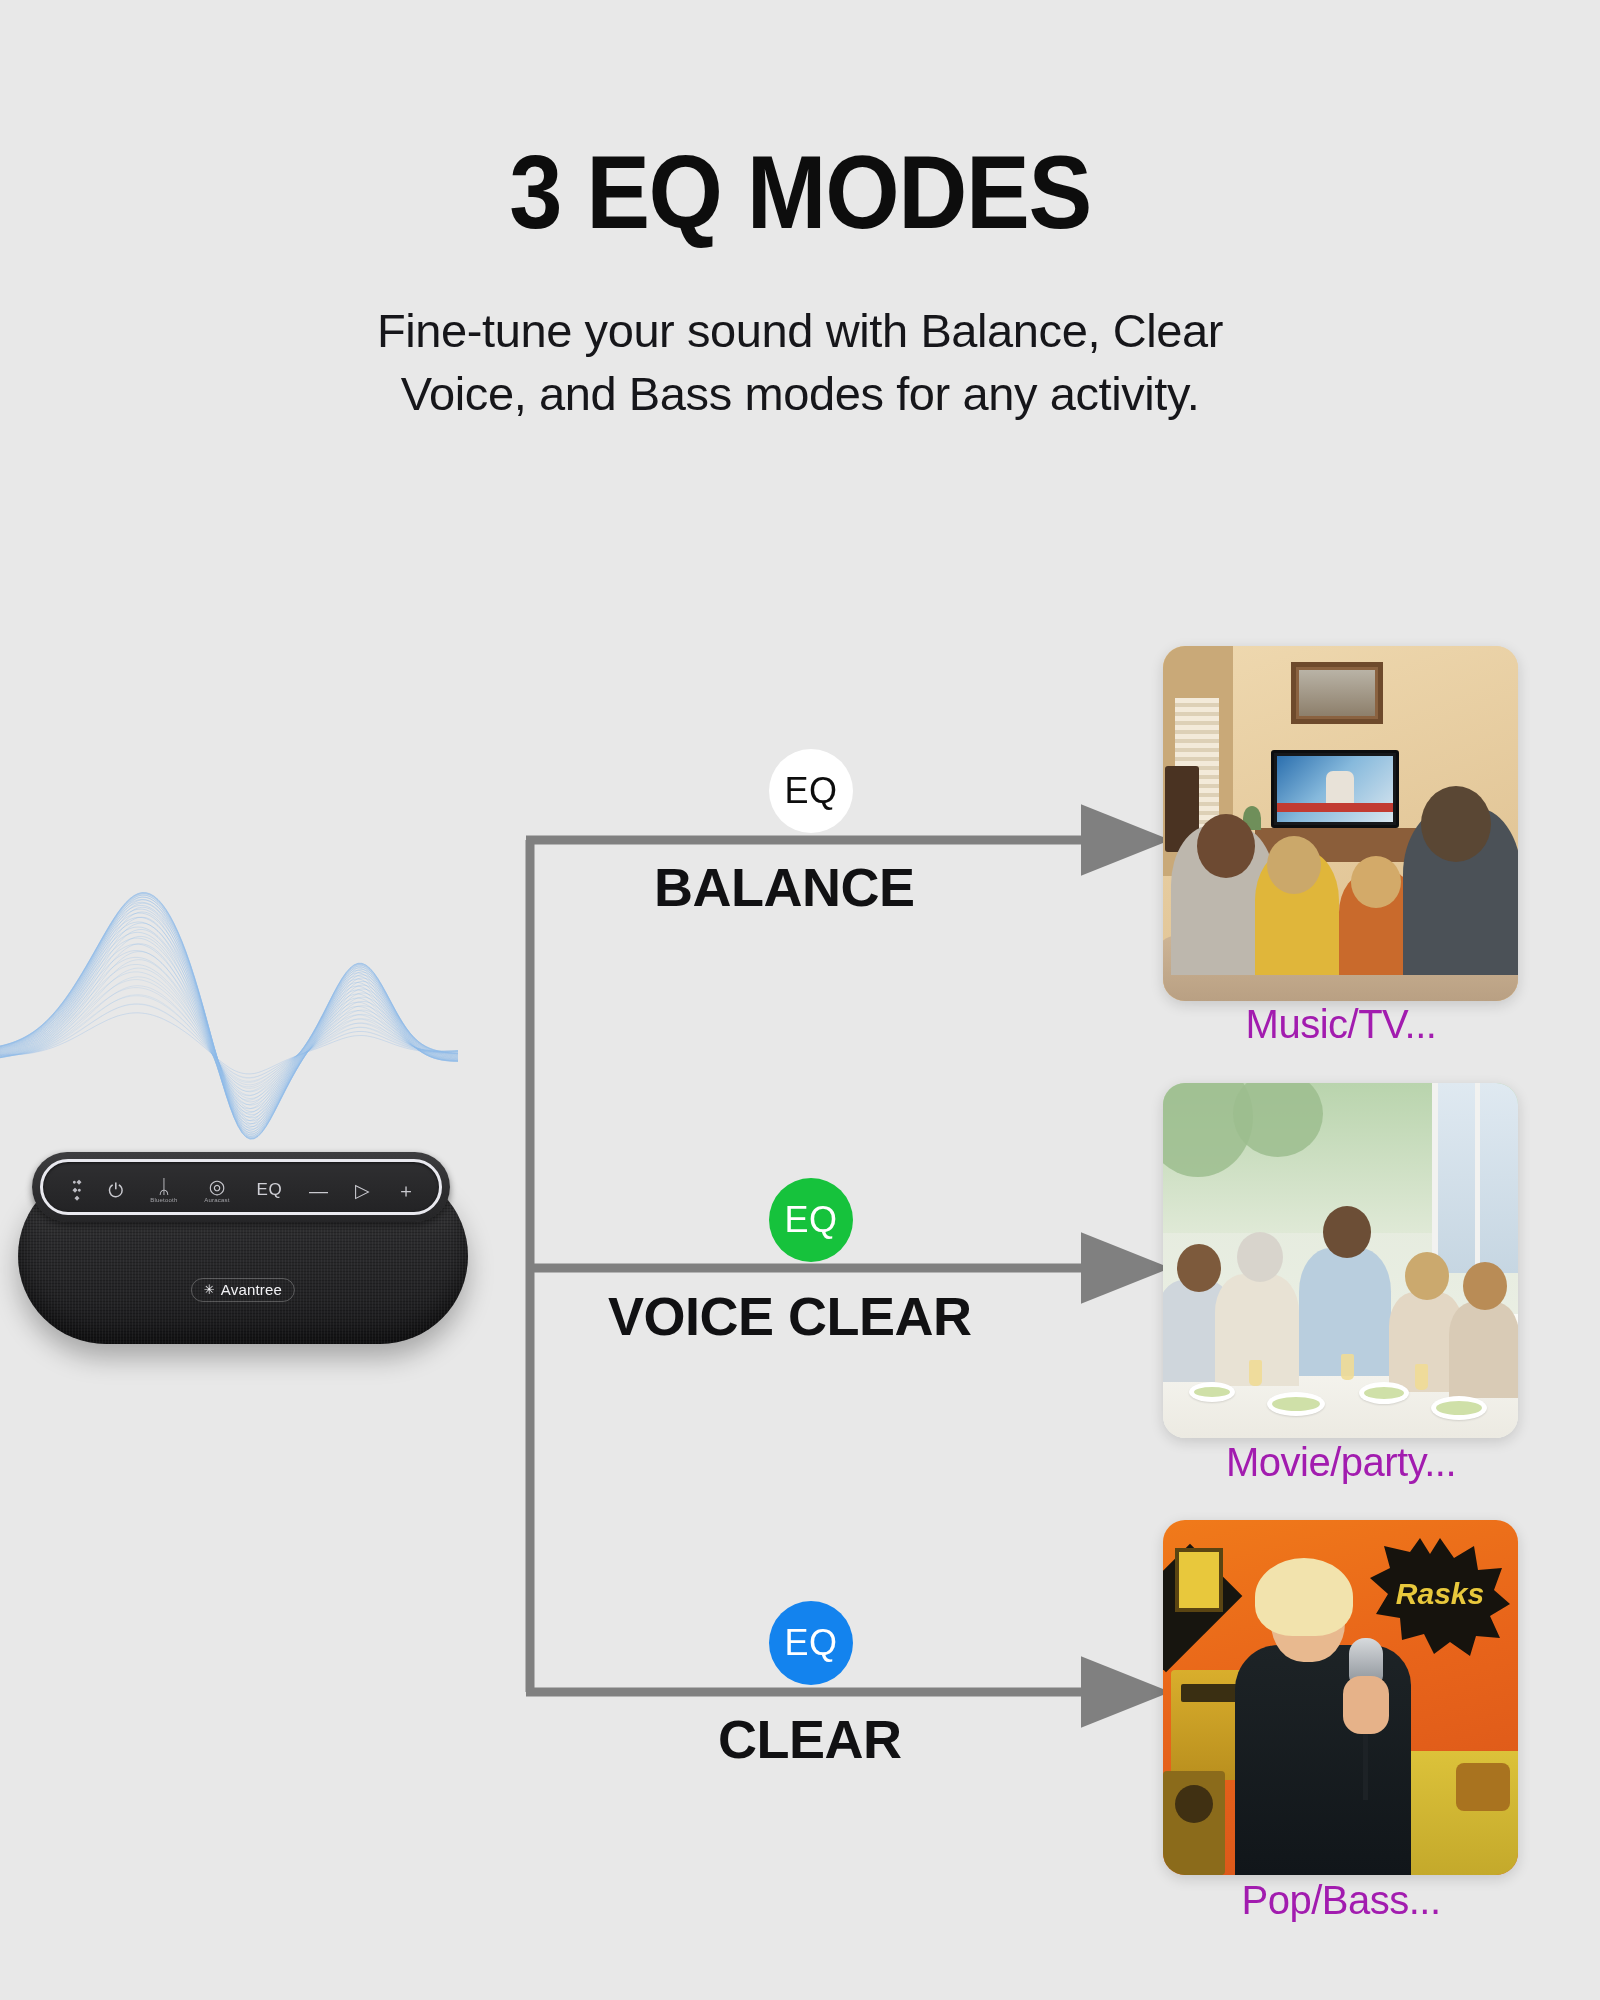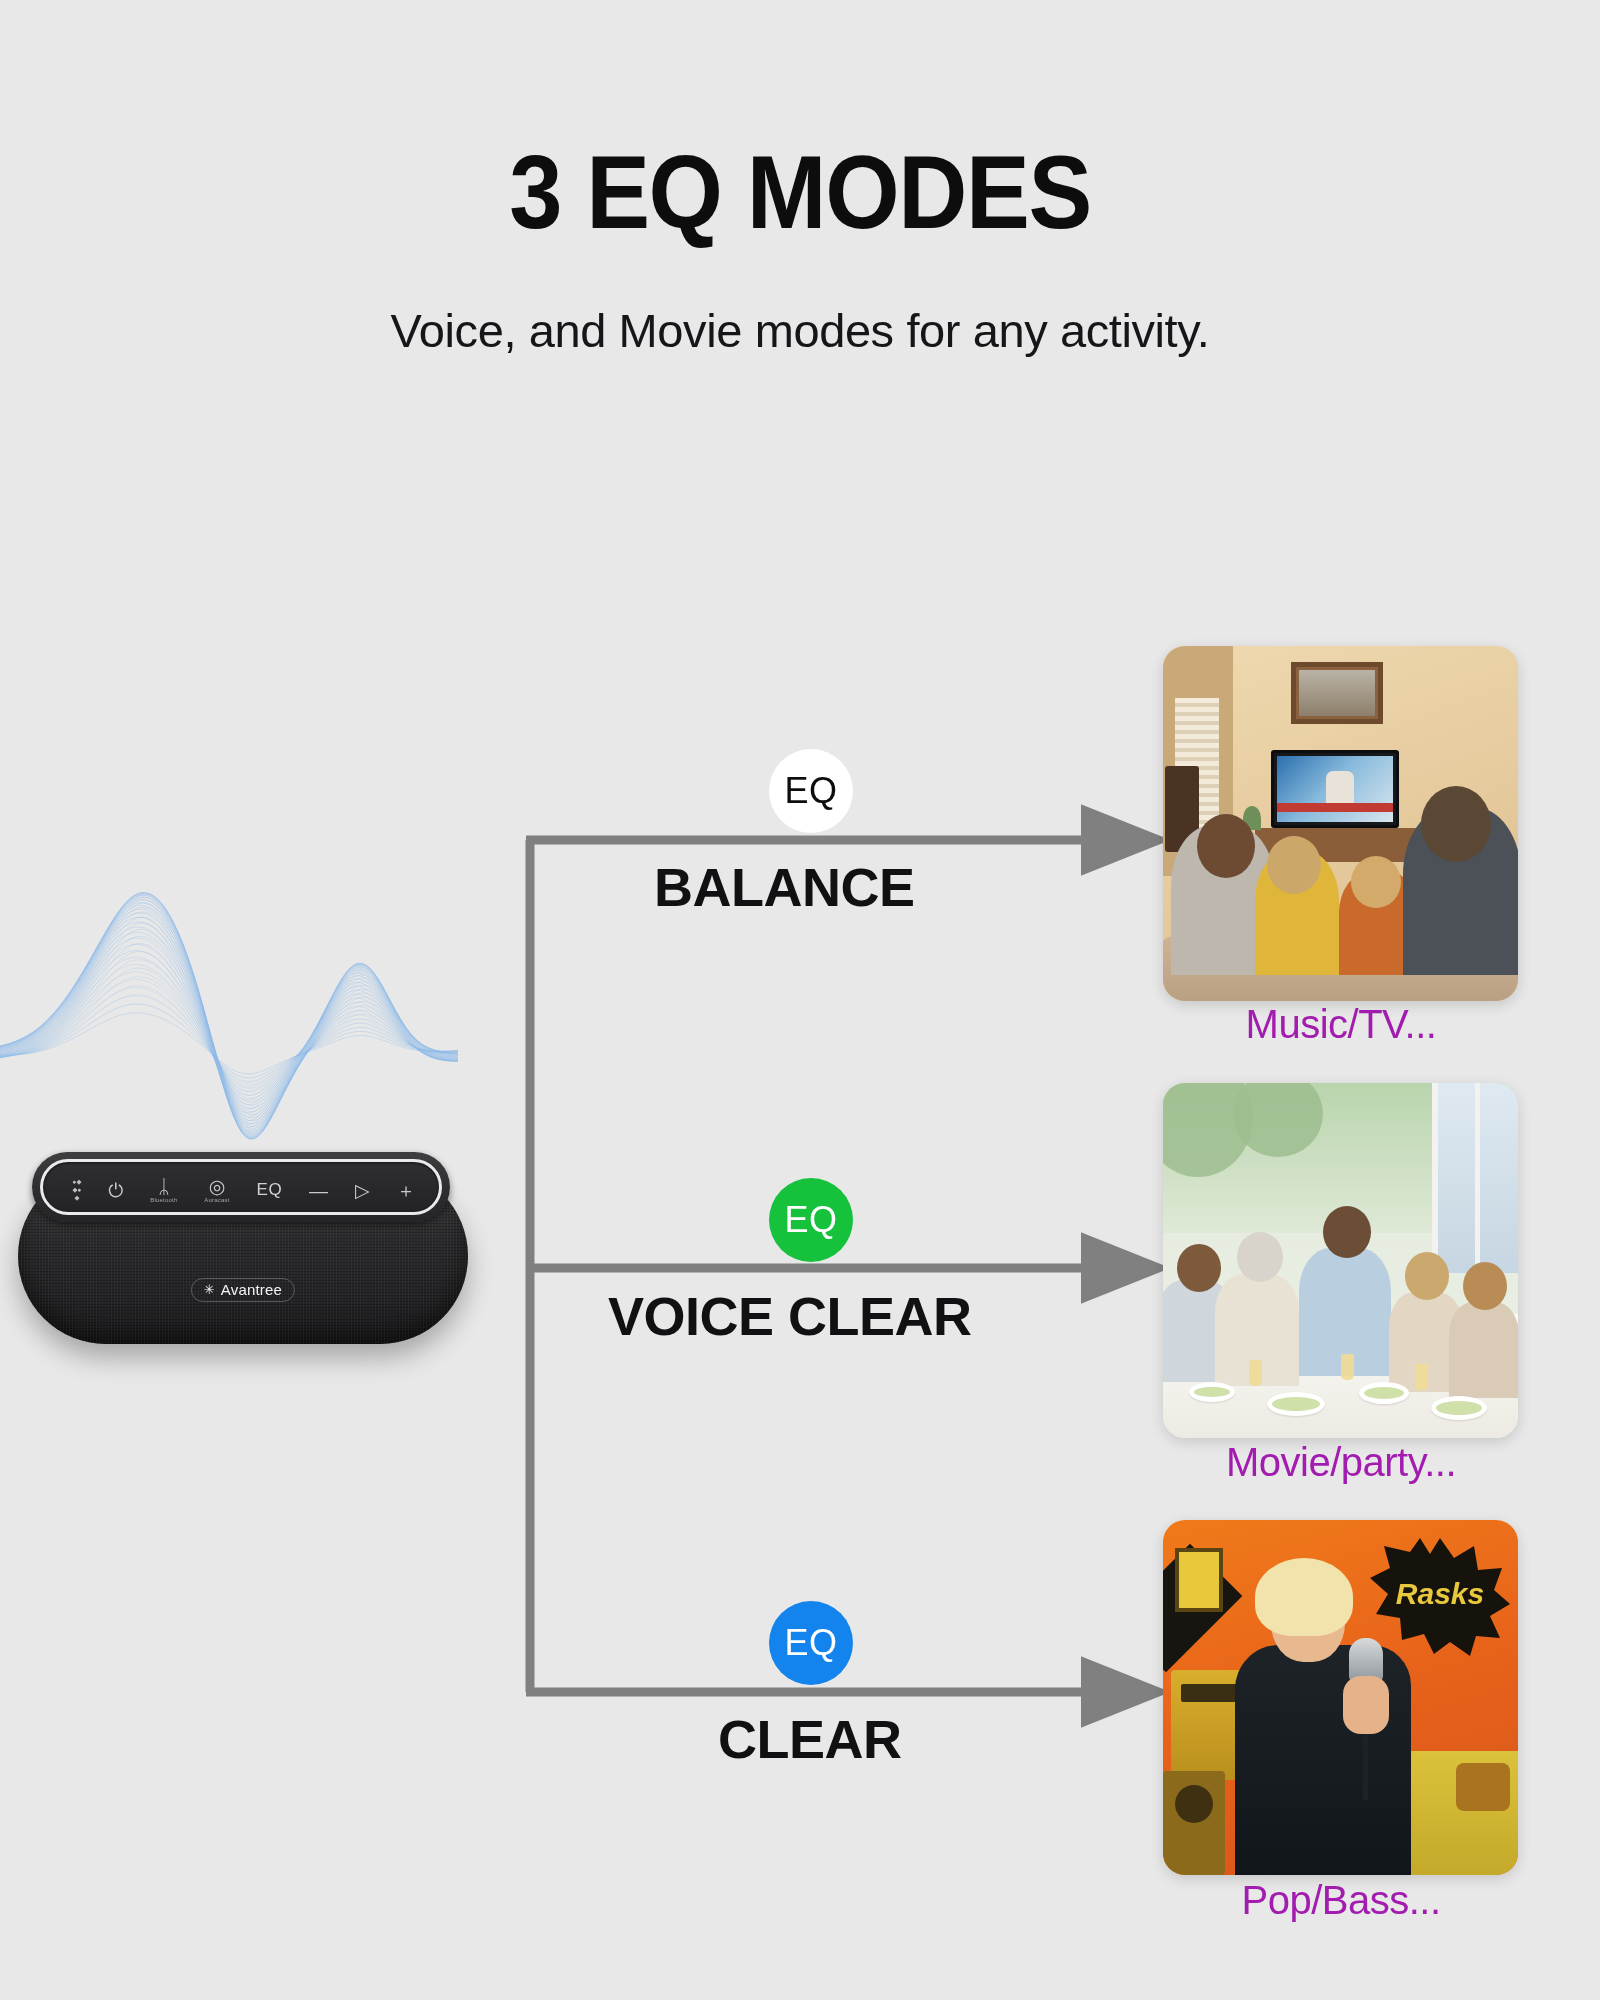--- a/index.html
+++ b/index.html
@@ -168,21 +168,22 @@
   .s3 .micstem{ position:absolute; left:200px; top:160px; width:5px; height:120px; background:#1d2226; }
   .s3 .hand{ position:absolute; left:180px; top:156px; width:46px; height:58px;
     background:#e6b289; border-radius:18px; }
 </style>
 </head>
 <body>
 
 <div class="header">
   <div class="title">3 EQ MODES</div>
   <div class="subtitle">
-    <span>Voice, and Movie modes for any activity.</span>
+    <span>Fine-tune your sound with Balance, Clear</span>
+    <span>Voice, and Bass modes for any activity.</span>
   </div>
 </div>
 
 <div class="wave-wrap">
   <svg viewBox="0 0 470 330" preserveAspectRatio="none" aria-hidden="true">
     <g id="wavelines" fill="none" stroke="#8cb9e8" stroke-width="1">
         <path d="M0.0,199.6 L4.0,199.7 L8.0,199.9 L12.0,199.9 L16.0,200.0 L20.0,199.9 L24.0,199.8 L28.0,199.6 L32.0,199.2 L36.0,198.8 L40.0,198.3 L44.0,197.6 L48.0,196.7 L52.0,195.8 L56.0,194.7 L60.0,193.4 L64.0,192.0 L68.0,190.4 L72.0,188.7 L76.0,186.9 L80.0,184.9 L84.0,182.9 L88.0,180.8 L92.0,178.6 L96.0,176.3 L100.0,174.1 L104.0,171.9 L108.0,169.7 L112.0,167.7 L116.0,165.7 L120.0,163.9 L124.0,162.3 L128.0,160.9 L132.0,159.8 L136.0,158.9 L140.0,158.2 L144.0,157.9 L148.0,157.8 L152.0,158.1 L156.0,158.6 L160.0,159.4 L164.0,160.5 L168.0,161.9 L172.0,163.5 L176.0,165.4 L180.0,167.4 L184.0,169.7 L188.0,172.1 L192.0,174.8 L196.0,177.6 L200.0,180.5 L204.0,183.7 L208.0,186.9 L212.0,190.3 L216.0,193.8 L220.0,197.3 L224.0,200.8 L228.0,204.2 L232.0,207.4 L236.0,210.4 L240.0,213.1 L244.0,215.3 L248.0,217.0 L252.0,218.2 L256.0,218.8 L260.0,218.9 L264.0,218.5 L268.0,217.6 L272.0,216.2 L276.0,214.6 L280.0,212.8 L284.0,210.9 L288.0,209.0 L292.0,207.0 L296.0,205.2 L300.0,203.5 L304.0,201.8 L308.0,200.3 L312.0,198.8 L316.0,197.4 L320.0,196.0 L324.0,194.5 L328.0,193.1 L332.0,191.5 L336.0,189.9 L340.0,188.3 L344.0,186.7 L348.0,185.2 L352.0,183.8 L356.0,182.6 L360.0,181.6 L364.0,180.9 L368.0,180.6 L372.0,180.5 L376.0,180.8 L380.0,181.5 L384.0,182.4 L388.0,183.6 L392.0,184.9 L396.0,186.3 L400.0,187.8 L404.0,189.3 L408.0,190.7 L412.0,191.9 L416.0,193.1 L420.0,194.1 L424.0,194.9 L428.0,195.6 L432.0,196.2 L436.0,196.7 L440.0,197.0 L444.0,197.3 L448.0,197.6 L452.0,197.8 L456.0,198.0 L460.0,198.2 L464.0,198.4 L468.0,198.6 " opacity="0.165"></path>
         <path d="M0.0,199.8 L4.0,200.0 L8.0,200.1 L12.0,200.2 L16.0,200.2 L20.0,200.1 L24.0,199.9 L28.0,199.6 L32.0,199.2 L36.0,198.6 L40.0,197.9 L44.0,197.0 L48.0,196.0 L52.0,194.8 L56.0,193.4 L60.0,191.8 L64.0,190.1 L68.0,188.2 L72.0,186.1 L76.0,183.9 L80.0,181.5 L84.0,179.0 L88.0,176.4 L92.0,173.8 L96.0,171.1 L100.0,168.5 L104.0,165.8 L108.0,163.3 L112.0,160.8 L116.0,158.5 L120.0,156.4 L124.0,154.5 L128.0,152.8 L132.0,151.5 L136.0,150.4 L140.0,149.7 L144.0,149.3 L148.0,149.3 L152.0,149.6 L156.0,150.2 L160.0,151.2 L164.0,152.6 L168.0,154.2 L172.0,156.2 L176.0,158.4 L180.0,160.8 L184.0,163.5 L188.0,166.5 L192.0,169.6 L196.0,173.0 L200.0,176.5 L204.0,180.2 L208.0,184.1 L212.0,188.2 L216.0,192.3 L220.0,196.6 L224.0,200.8 L228.0,204.8 L232.0,208.7 L236.0,212.3 L240.0,215.5 L244.0,218.2 L248.0,220.3 L252.0,221.7 L256.0,222.5 L260.0,222.6 L264.0,222.1 L268.0,221.1 L272.0,219.5 L276.0,217.6 L280.0,215.5 L284.0,213.2 L288.0,210.9 L292.0,208.6 L296.0,206.4 L300.0,204.4 L304.0,202.4 L308.0,200.6 L312.0,198.8 L316.0,197.1 L320.0,195.4 L324.0,193.7 L328.0,191.9 L332.0,190.0 L336.0,188.1 L340.0,186.1 L344.0,184.2 L348.0,182.3 L352.0,180.6 L356.0,179.1 L360.0,177.8 L364.0,177.0 L368.0,176.5 L372.0,176.4 L376.0,176.7 L380.0,177.4 L384.0,178.5 L388.0,179.9 L392.0,181.5 L396.0,183.2 L400.0,185.0 L404.0,186.7 L408.0,188.4 L412.0,190.0 L416.0,191.4 L420.0,192.6 L424.0,193.7 L428.0,194.5 L432.0,195.3 L436.0,195.9 L440.0,196.3 L444.0,196.7 L448.0,197.1 L452.0,197.4 L456.0,197.7 L460.0,197.9 L464.0,198.2 L468.0,198.5 " opacity="0.179"></path>
         <path d="M0.0,200.1 L4.0,200.3 L8.0,200.4 L12.0,200.5 L16.0,200.4 L20.0,200.3 L24.0,200.0 L28.0,199.6 L32.0,199.1 L36.0,198.3 L40.0,197.5 L44.0,196.4 L48.0,195.1 L52.0,193.6 L56.0,192.0 L60.0,190.1 L64.0,188.0 L68.0,185.8 L72.0,183.3 L76.0,180.7 L80.0,178.0 L84.0,175.1 L88.0,172.1 L92.0,169.0 L96.0,165.9 L100.0,162.8 L104.0,159.8 L108.0,156.8 L112.0,154.0 L116.0,151.3 L120.0,148.9 L124.0,146.7 L128.0,144.8 L132.0,143.3 L136.0,142.1 L140.0,141.3 L144.0,140.9 L148.0,140.8 L152.0,141.2 L156.0,142.0 L160.0,143.2 L164.0,144.8 L168.0,146.7 L172.0,148.9 L176.0,151.5 L180.0,154.3 L184.0,157.4 L188.0,160.8 L192.0,164.5 L196.0,168.3 L200.0,172.4 L204.0,176.8 L208.0,181.3 L212.0,186.0 L216.0,190.8 L220.0,195.7 L224.0,200.6 L228.0,205.4 L232.0,209.9 L236.0,214.1 L240.0,217.8 L244.0,221.0 L248.0,223.5 L252.0,225.2 L256.0,226.1 L260.0,226.3 L264.0,225.7 L268.0,224.5 L272.0,222.8 L276.0,220.6 L280.0,218.1 L284.0,215.5 L288.0,212.9 L292.0,210.2 L296.0,207.7 L300.0,205.3 L304.0,203.1 L308.0,201.0 L312.0,199.0 L316.0,197.0 L320.0,195.0 L324.0,192.9 L328.0,190.8 L332.0,188.6 L336.0,186.3 L340.0,184.0 L344.0,181.7 L348.0,179.4 L352.0,177.4 L356.0,175.5 L360.0,174.0 L364.0,173.0 L368.0,172.3 L372.0,172.2 L376.0,172.5 L380.0,173.3 L384.0,174.6 L388.0,176.1 L392.0,178.0 L396.0,180.0 L400.0,182.0 L404.0,184.1 L408.0,186.1 L412.0,187.9 L416.0,189.6 L420.0,191.1 L424.0,192.3 L428.0,193.4 L432.0,194.3 L436.0,195.0 L440.0,195.7 L444.0,196.2 L448.0,196.6 L452.0,197.0 L456.0,197.4 L460.0,197.8 L464.0,198.2 L468.0,198.5 " opacity="0.192"></path>
         <path d="M0.0,200.5 L4.0,200.7 L8.0,200.8 L12.0,200.8 L16.0,200.7 L20.0,200.5 L24.0,200.1 L28.0,199.6 L32.0,198.9 L36.0,198.0 L40.0,197.0 L44.0,195.7 L48.0,194.2 L52.0,192.4 L56.0,190.5 L60.0,188.3 L64.0,185.9 L68.0,183.3 L72.0,180.5 L76.0,177.5 L80.0,174.4 L84.0,171.1 L88.0,167.7 L92.0,164.2 L96.0,160.7 L100.0,157.2 L104.0,153.8 L108.0,150.5 L112.0,147.3 L116.0,144.3 L120.0,141.6 L124.0,139.1 L128.0,137.0 L132.0,135.3 L136.0,134.0 L140.0,133.1 L144.0,132.6 L148.0,132.6 L152.0,133.1 L156.0,134.0 L160.0,135.3 L164.0,137.1 L168.0,139.2 L172.0,141.8 L176.0,144.7 L180.0,147.9 L184.0,151.4 L188.0,155.2 L192.0,159.3 L196.0,163.7 L200.0,168.4 L204.0,173.3 L208.0,178.4 L212.0,183.7 L216.0,189.2 L220.0,194.8 L224.0,200.3 L228.0,205.8 L232.0,211.0 L236.0,215.8 L240.0,220.0 L244.0,223.7 L248.0,226.5 L252.0,228.5 L256.0,229.6 L260.0,229.9 L264.0,229.3 L268.0,228.0 L272.0,226.0 L276.0,223.6 L280.0,220.8 L284.0,217.9 L288.0,214.9 L292.0,211.9 L296.0,209.1 L300.0,206.4 L304.0,203.9 L308.0,201.5 L312.0,199.2 L316.0,196.9 L320.0,194.7 L324.0,192.3 L328.0,189.9 L332.0,187.3 L336.0,184.7 L340.0,181.9 L344.0,179.2 L348.0,176.6 L352.0,174.2 L356.0,172.0 L360.0,170.2 L364.0,168.9 L368.0,168.2 L372.0,167.9 L376.0,168.3 L380.0,169.2 L384.0,170.5 L388.0,172.3 L392.0,174.4 L396.0,176.6 L400.0,179.0 L404.0,181.4 L408.0,183.7 L412.0,185.8 L416.0,187.7 L420.0,189.5 L424.0,191.0 L428.0,192.3 L432.0,193.3 L436.0,194.2 L440.0,195.0 L444.0,195.7 L448.0,196.3 L452.0,196.8 L456.0,197.3 L460.0,197.7 L464.0,198.2 L468.0,198.7 " opacity="0.206"></path>

